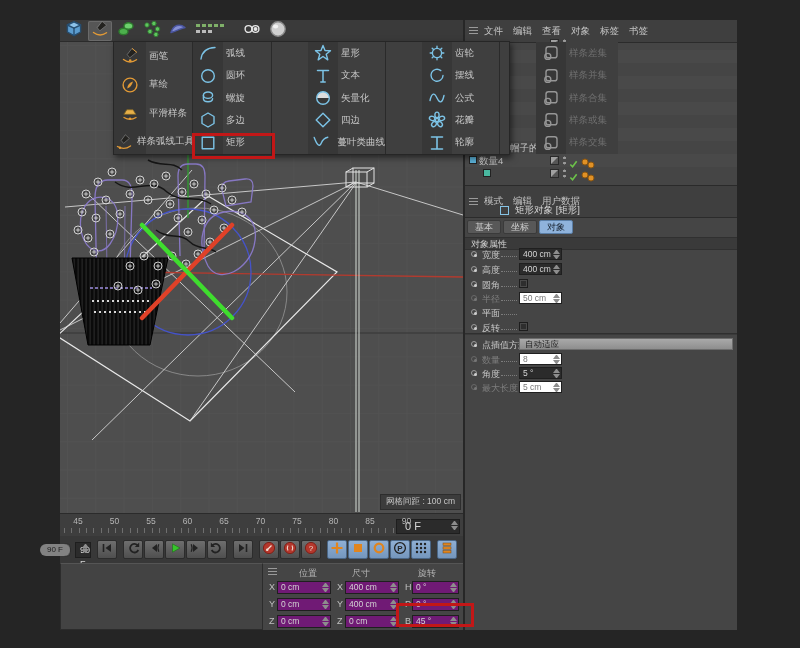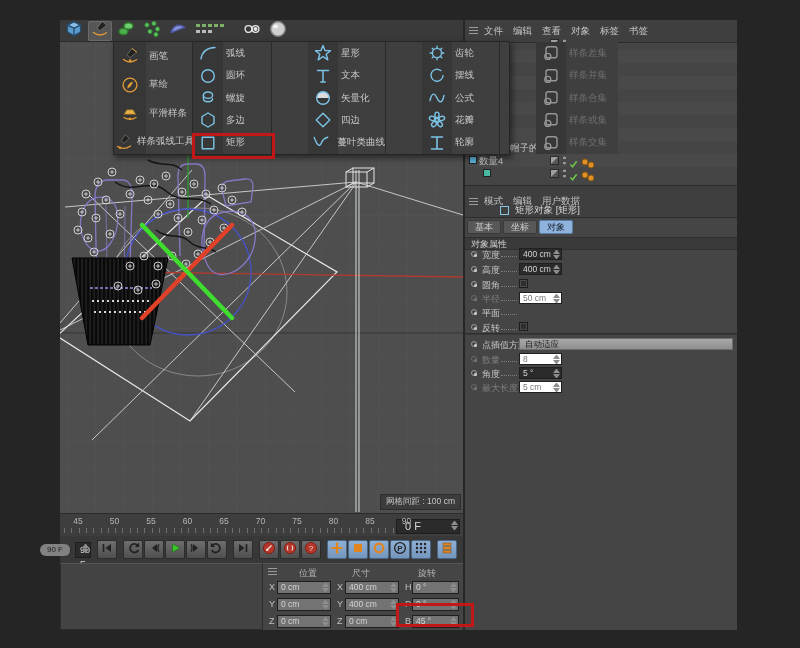--- a/index.html
+++ b/index.html
@@ -34,21 +34,21 @@
 
   
   .panel-bl{position:absolute;left:60px;top:563px;width:203px;height:67px;background:#434343;border:1px solid #2c2c2c;border-top-color:#555;}
 
   
   .coords{position:absolute;left:263px;top:563px;width:200px;height:67px;background:#454545;border-top:1px solid #555;}
   .cp-title{position:absolute;top:3px;font-size:9px;color:#b4b4b4;}
   .cp-menuicon{position:absolute;left:5px;top:4px;width:9px;height:8px;
     background:repeating-linear-gradient(#9a9a9a 0 1px,transparent 1px 3px);}
   .cp-ax{position:absolute;font-size:9px;color:#c0c0c0;margin-top:1px;}
-  .cp-fld{position:absolute;height:13px;background:#737373;border:1px solid #1f1f1f;color:#d4d4d4;font-size:8.5px;line-height:11px;padding-left:3px;}
+  .cp-fld{position:absolute;height:13px;background:#701a75;border:1px solid #1f1f1f;color:#d4d4d4;font-size:8.5px;line-height:11px;padding-left:3px;}
   .stp{position:absolute;right:1px;top:1px;width:7px;}
   .stp::before{content:"";display:block;border-left:3px solid transparent;border-right:3px solid transparent;border-bottom:4px solid #8d8d8d;margin-bottom:1px;}
   .stp::after{content:"";display:block;border-left:3px solid transparent;border-right:3px solid transparent;border-top:4px solid #8d8d8d;}
 
   
   .rightpanel{position:absolute;left:463px;top:20px;width:274px;height:610px;background:#454545;border-left:2px solid #272727;}
   .om-menu{position:absolute;left:0;top:0;width:100%;height:23px;background:#3f3f3f;border-bottom:1px solid #2b2b2b;display:flex;align-items:center;padding-left:4px;}
   .pm-icon{width:9px;height:8px;margin-right:6px;background:repeating-linear-gradient(#9a9a9a 0 1px,transparent 1px 3px);}
   .menu-word{font-size:9.5px;color:#c4c4c4;margin-right:10px;}
   .om-list{position:absolute;left:0;top:17px;width:100%;height:146px;overflow:hidden;}

